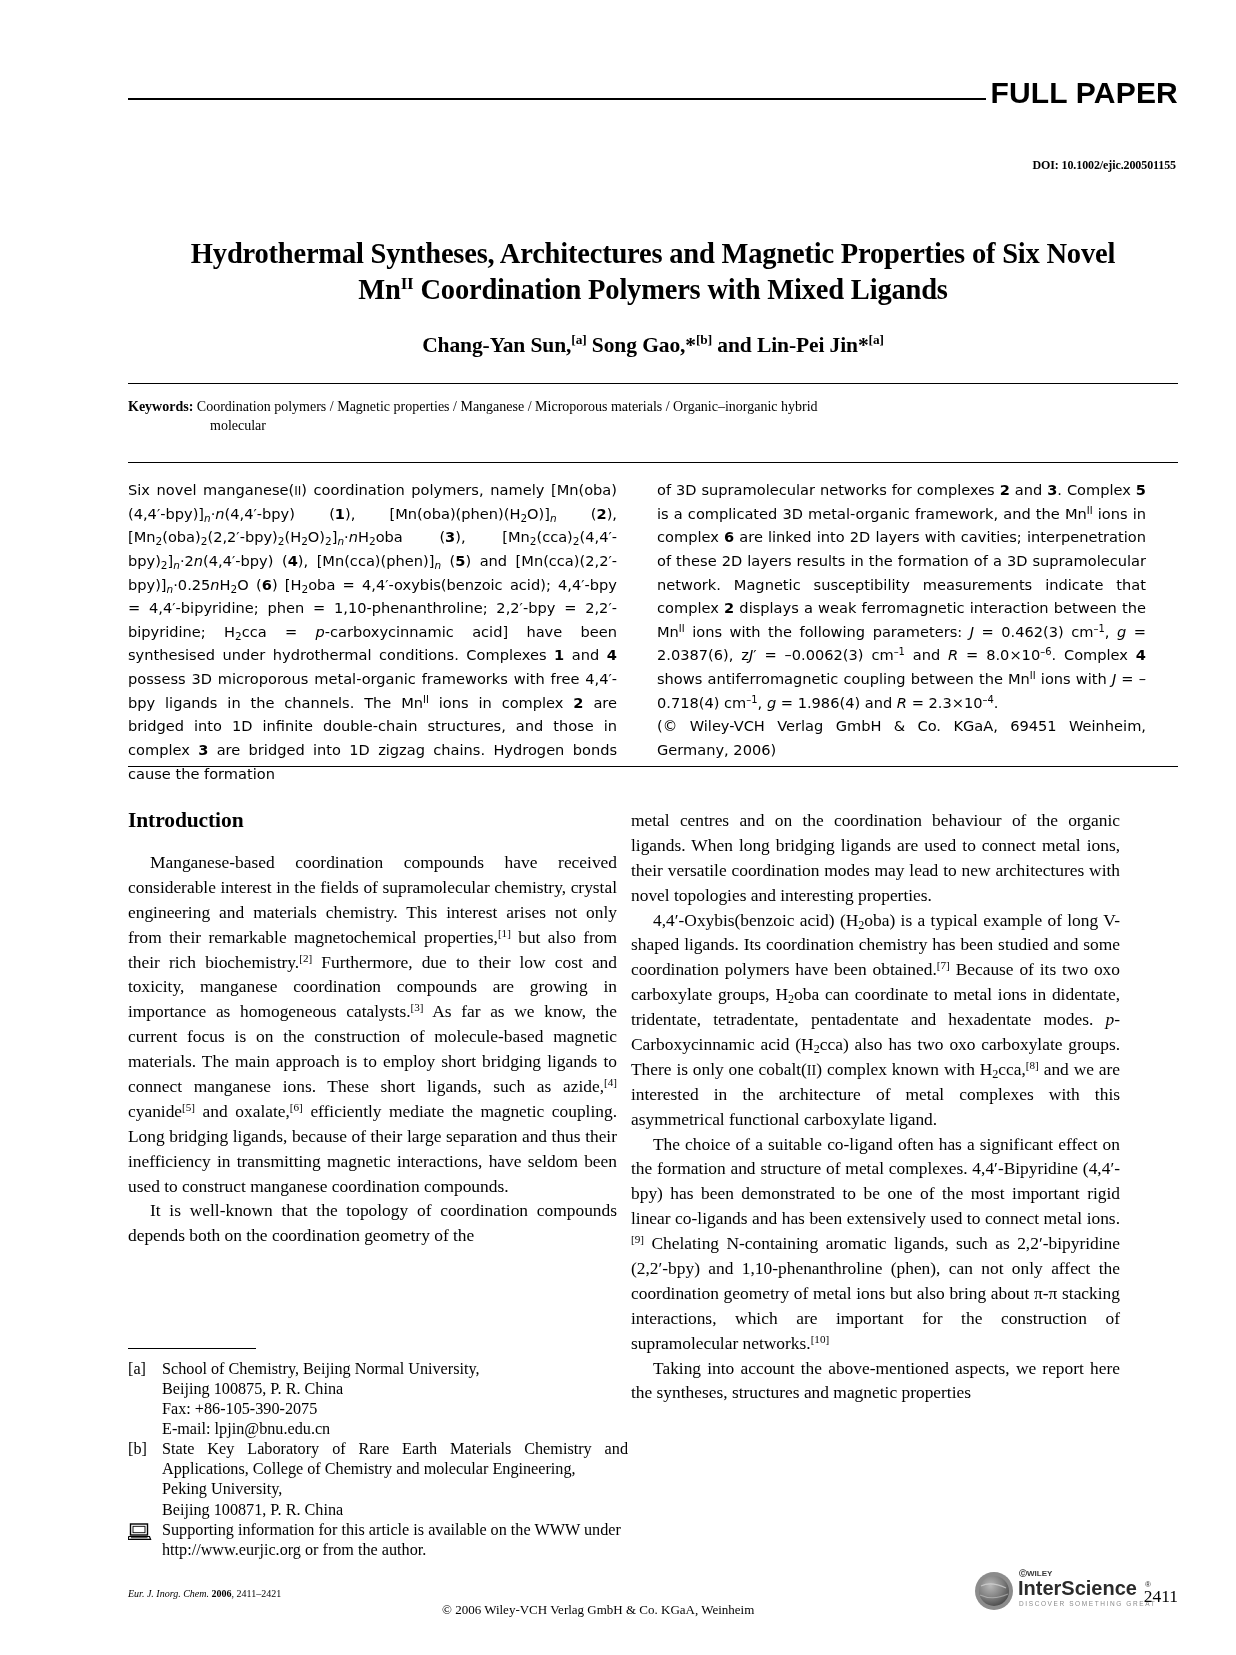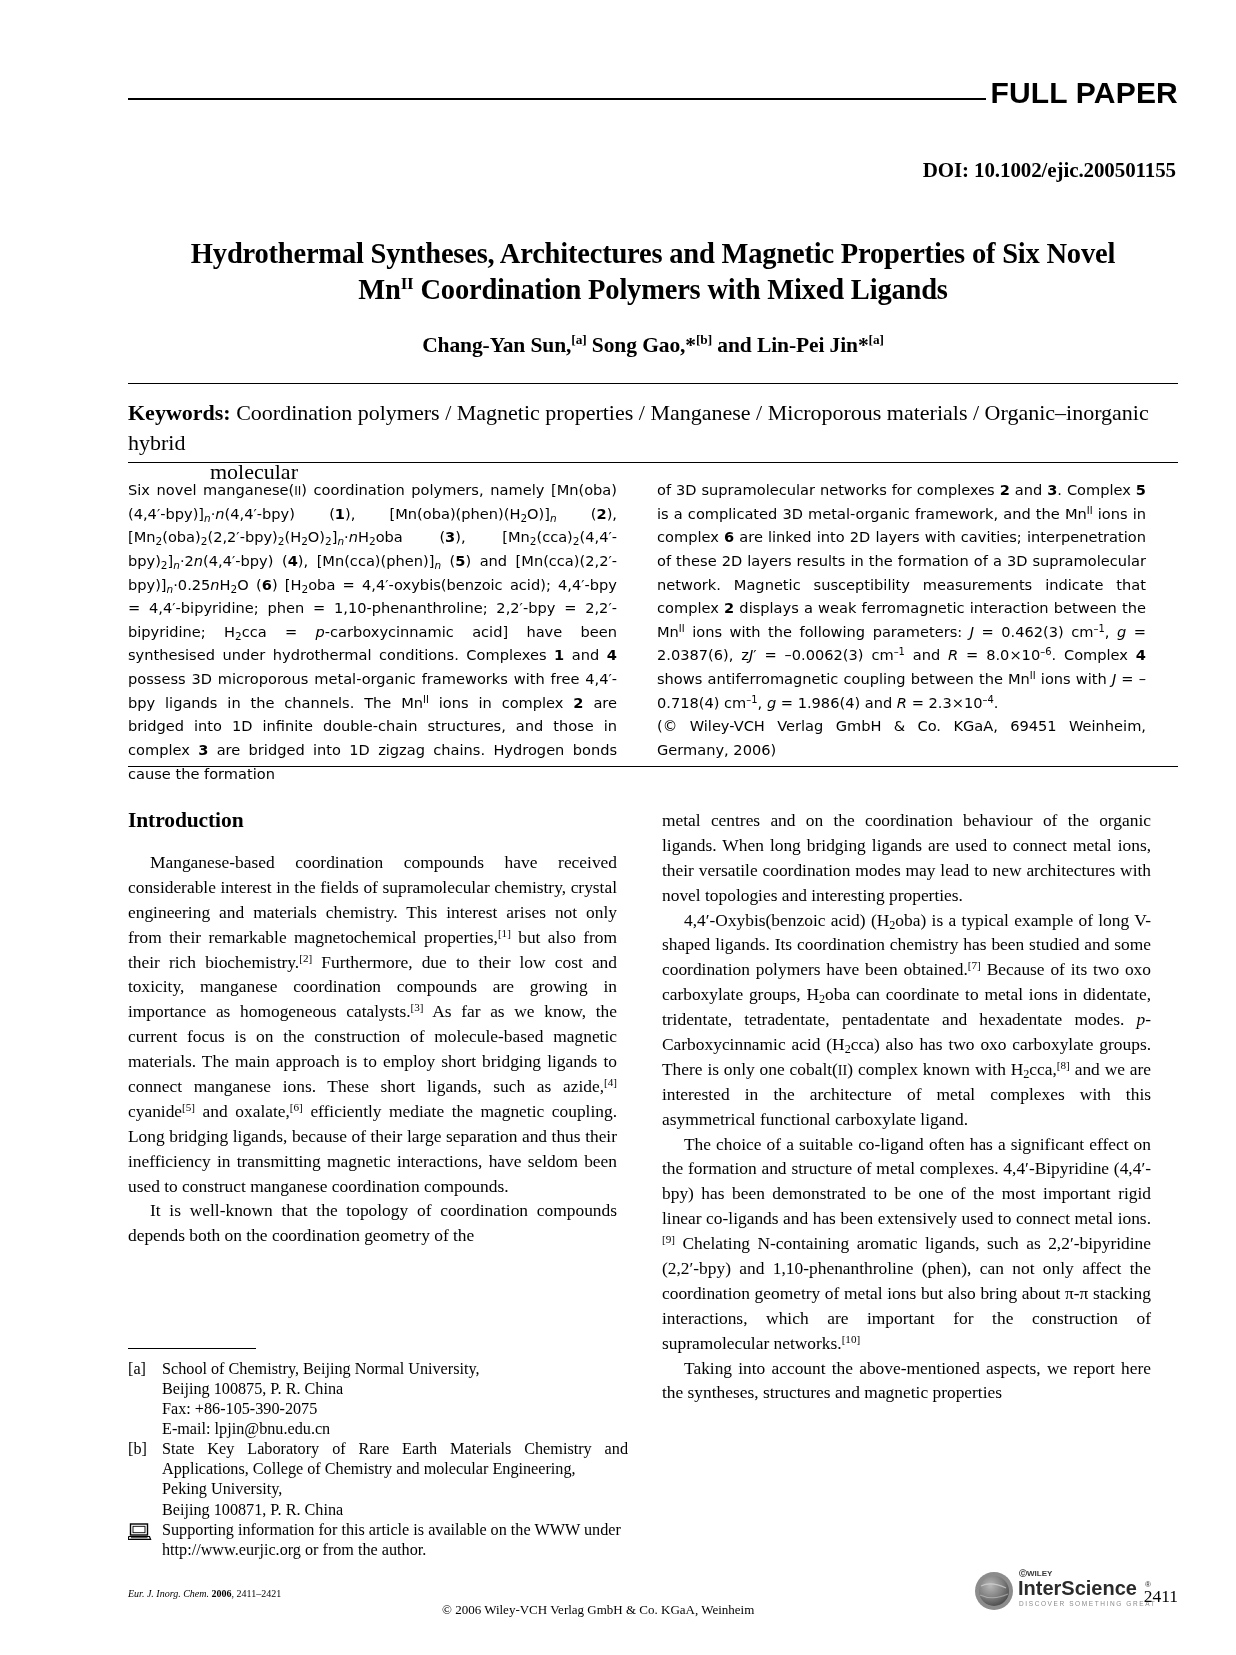--- a/index.html
+++ b/index.html
@@ -51,21 +51,21 @@
     padding-left: 4px;
   }
 
   
   .doi {
     position: absolute;
     right: 94px;
     top: 158px;
     font-family: "Liberation Serif", serif;
     font-weight: bold;
-    font-size: 21px;
+    font-size: 12px;
     letter-spacing: -0.1px;
   }
 
   
   .title {
     position: absolute;
     left: 94px;
     top: 236px;
     width: 1050px;
     text-align: center;
@@ -96,21 +96,21 @@
     left: 94px;
     top: 383px;
     width: 1050px;
     border-top: 1.3px solid #000;
   }
   .keywords {
     position: absolute;
     left: 94px;
     top: 398px;
     width: 1050px;
-    font-size: 22px;
+    font-size: 14px;
     line-height: 1.35;
     text-indent: 0;
   }
   .keywords .kw-label { font-weight: bold; }
   .keywords .kw-body { }
   .kw-cont { margin-left: 82px; display:block; }
   .kw-rule-bot {
     position: absolute;
     left: 94px;
     top: 462px;
@@ -149,21 +149,21 @@
     border-top: 1.3px solid #000;
   }
 
   
   .body-cols {
     position: absolute;
     left: 94px;
     top: 808px;
     width: 1050px;
     display: flex;
-    gap: 45px;
+    gap: 14px;
   }
   .body-cols .col { width: 489px; }
 
   h2.section {
     font-family: "Liberation Serif", "DejaVu Serif", serif;
     font-weight: bold;
     font-size: 21.5px;
     margin: 0 0 17px 0;
     letter-spacing: -0.1px;
   }

